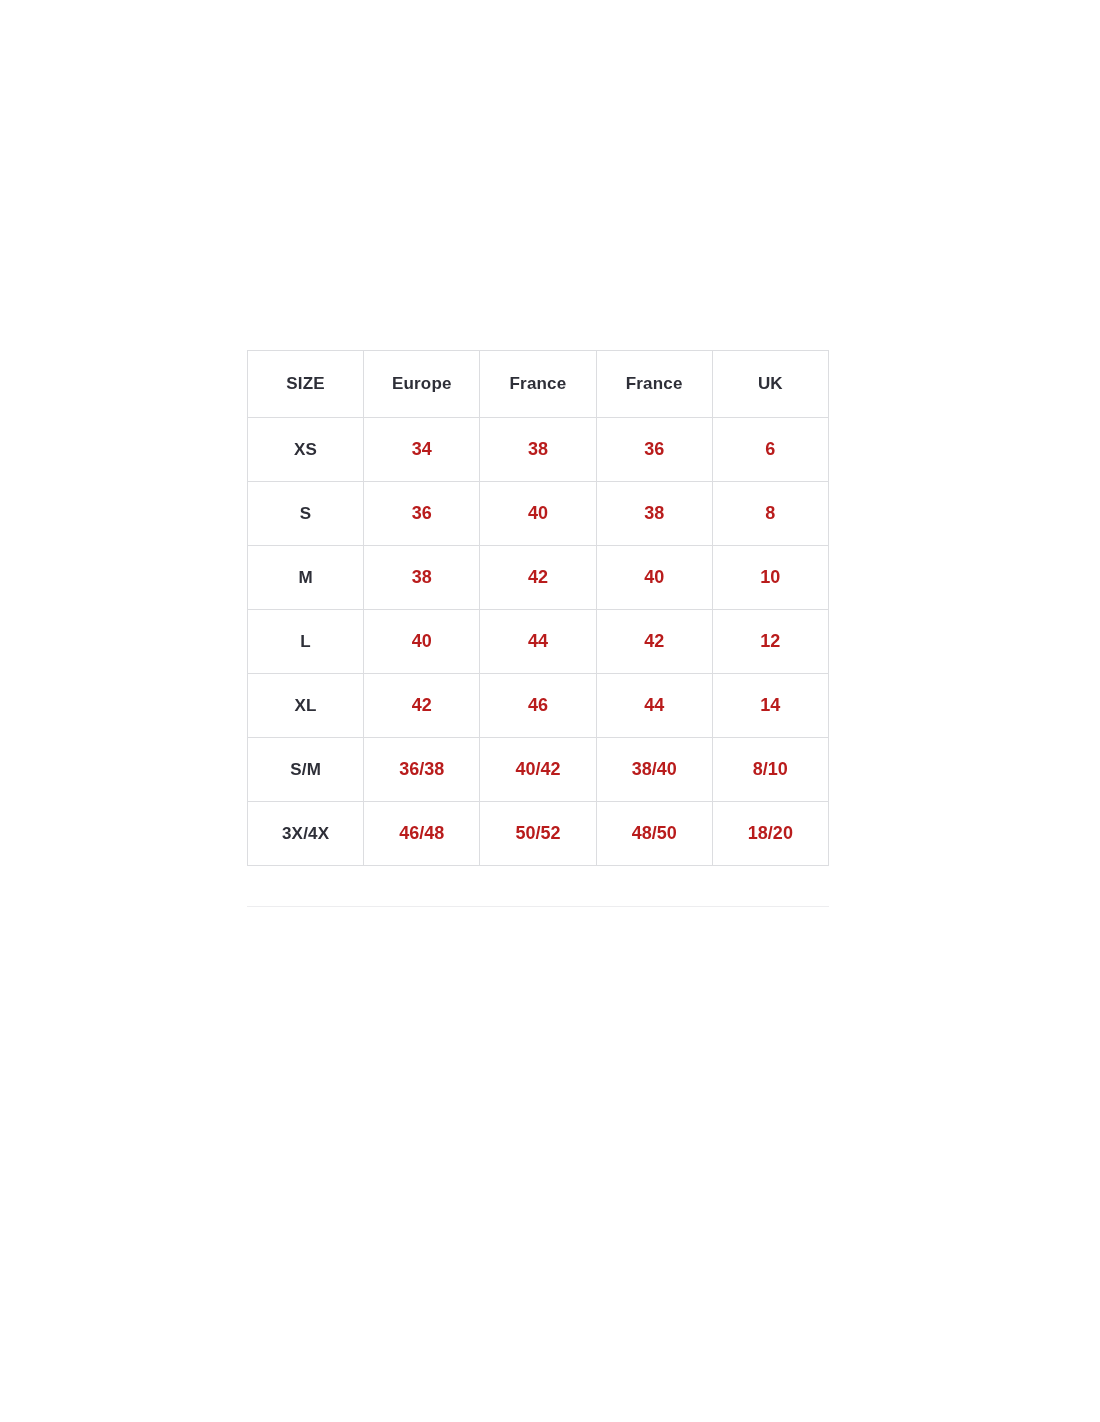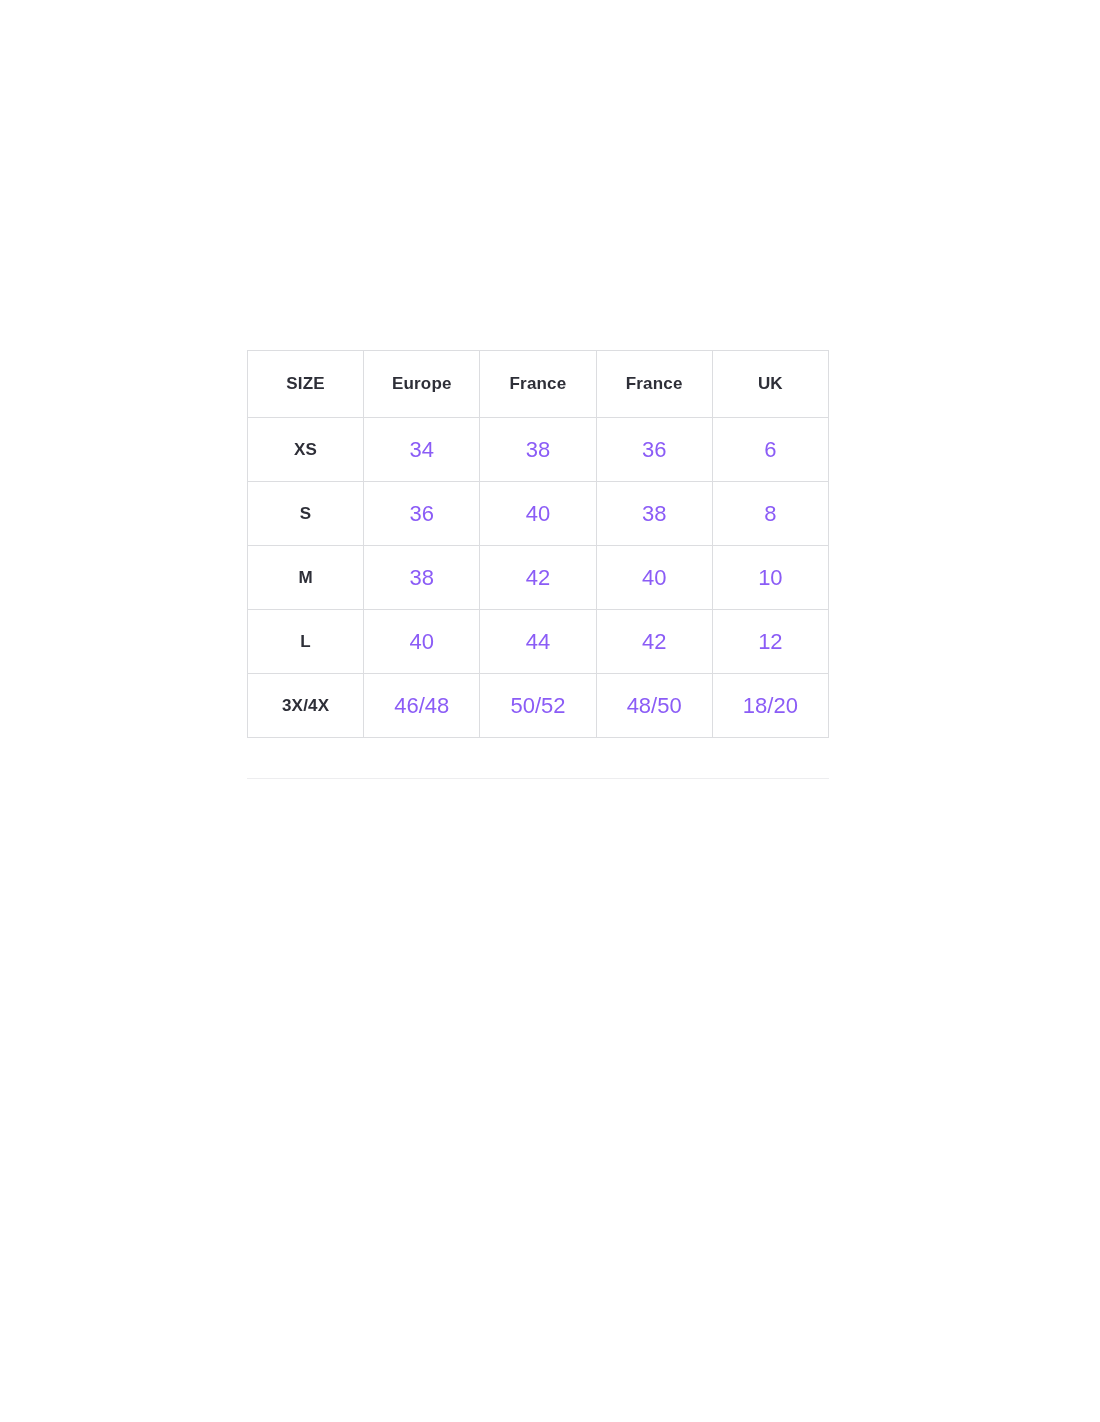--- a/index.html
+++ b/index.html
@@ -43,23 +43,23 @@
   table.secondary tbody th,
   table.secondary tbody td { height: 62px; }
 
   table.size-table th {
     font-size: 17px;
     font-weight: 700;
     color: #2e2f38;
     letter-spacing: 0.2px;
   }
   table.size-table td {
-    font-size: 22px;
-    font-weight: 400;
-    color: #8b5cf6;
+    font-size: 18px;
+    font-weight: 700;
+    color: #b91c1c;
   }
   table.secondary { margin-top: 31px; }
   .bottom-rule {
     height: 1px;
     background: #ededef;
     margin-top: 9px;
     width: 582px;
   }
 </style>
 </head>
@@ -108,20 +108,34 @@
             <td>10</td>
           </tr>
           <tr>
             <th>L</th>
             <td>40</td>
             <td>44</td>
             <td>42</td>
             <td>12</td>
           </tr>
           <tr>
+            <th>XL</th>
+            <td>42</td>
+            <td>46</td>
+            <td>44</td>
+            <td>14</td>
+          </tr>
+          <tr>
+            <th>S/M</th>
+            <td>36/38</td>
+            <td>40/42</td>
+            <td>38/40</td>
+            <td>8/10</td>
+          </tr>
+          <tr>
             <th>3X/4X</th>
             <td>46/48</td>
             <td>50/52</td>
             <td>48/50</td>
             <td>18/20</td>
           </tr>
         </tbody>
     </table>
 
     <table class="size-table secondary">

